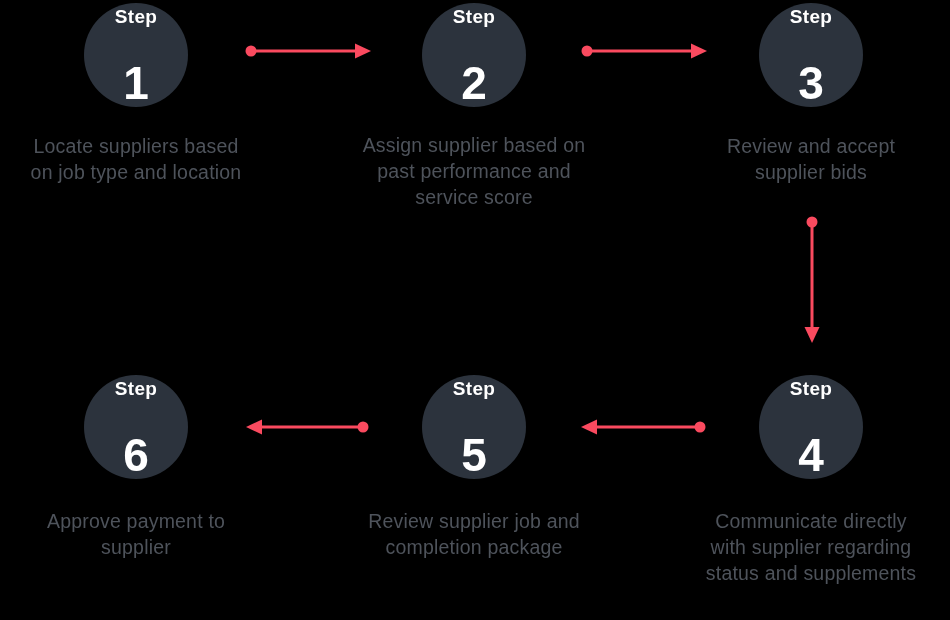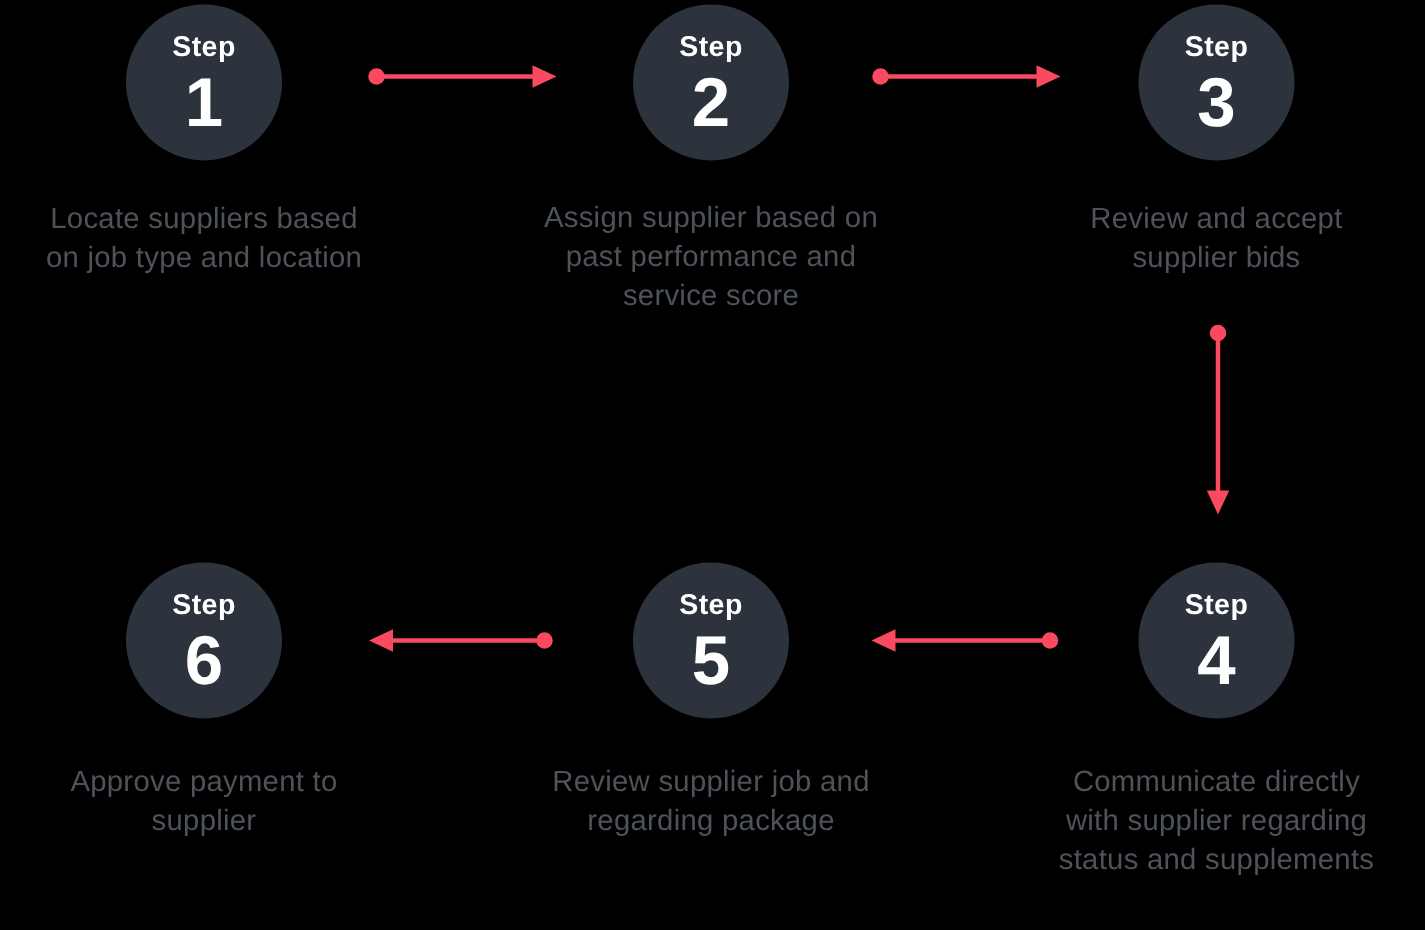--- a/index.html
+++ b/index.html
@@ -32,21 +32,21 @@
   .arrow-layer polygon { fill: var(--arrow); }
   .node { position: absolute; }
   .circle {
     position: absolute;
     width: 104px; height: 104px;
     border-radius: 50%;
     background: var(--circle);
     display: flex;
     flex-direction: column;
     align-items: center;
-    justify-content: center;
+    justify-content: space-between;
     padding-top: 2px;
   }
   .step-label {
     color: var(--step-text);
     font-size: 19px;
     font-weight: 700;
     line-height: 24px;
     letter-spacing: 0.3px;
   }
   .step-number {
@@ -137,21 +137,21 @@
 with supplier regarding
 status and supplements</div>
   </div>
 
   <div class="node">
     <div class="circle" style="left:422px; top:375px;">
       <span class="step-label">Step</span>
       <span class="step-number">5</span>
     </div>
     <div class="desc" style="left:314px; top:508px;">Review supplier job and
-regarding package</div>
+completion package</div>
   </div>
 
   <div class="node">
     <div class="circle" style="left:84px; top:375px;">
       <span class="step-label">Step</span>
       <span class="step-number">6</span>
     </div>
     <div class="desc" style="left:-24px; top:508px;">Approve payment to
 supplier</div>
   </div>

